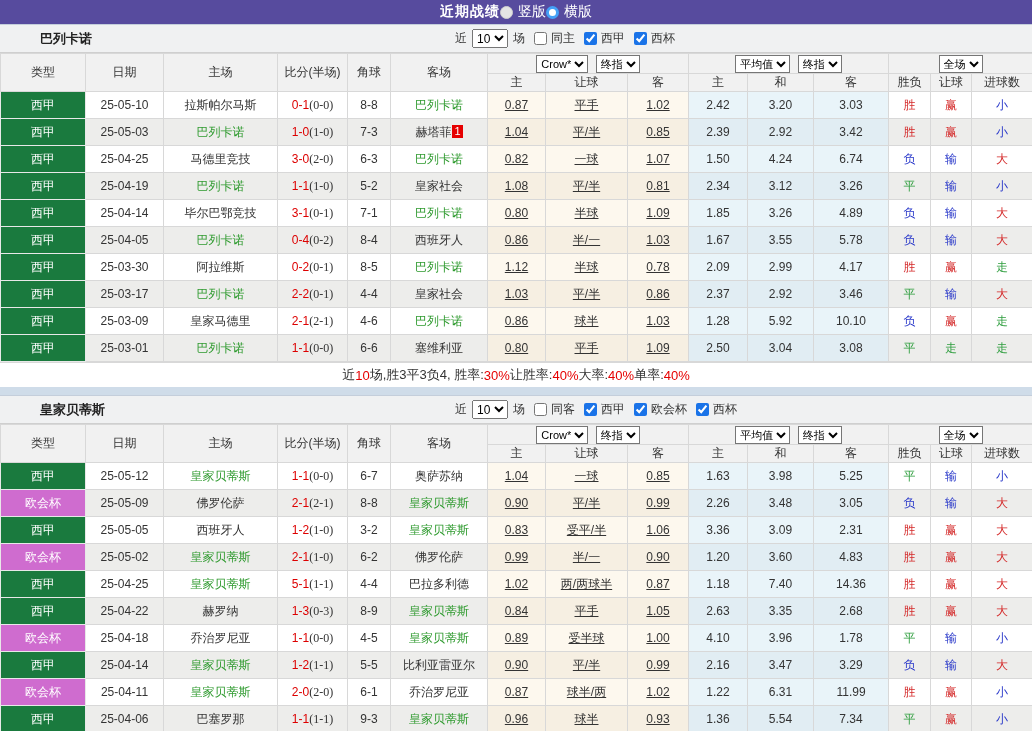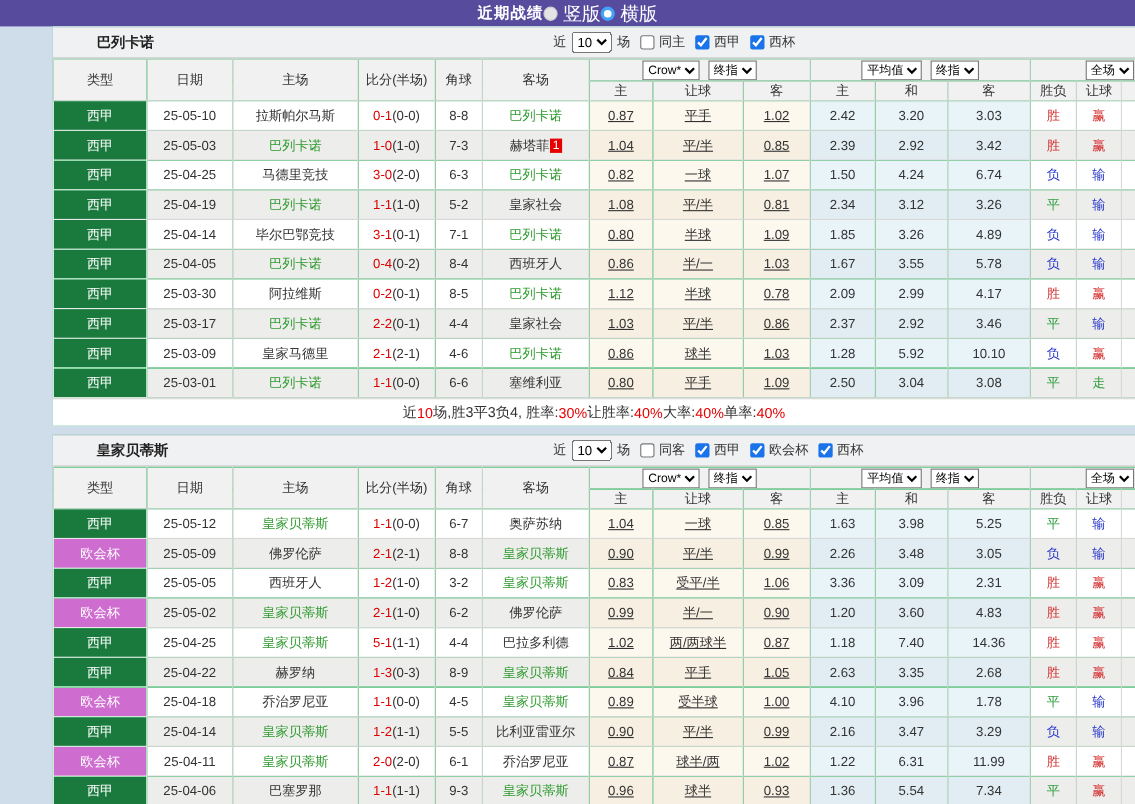--- a/index.html
+++ b/index.html
@@ -12,27 +12,27 @@
     color:#333;
   }
   
   .topbar {
     height:24px;
     background:#574b9e;
     display:flex; align-items:center; justify-content:center;
     color:#fff;
   }
   .topbar .title { font-weight:bold; font-size:14px; letter-spacing:1px; }
-  .radio-item { display:flex; align-items:center; gap:5px; font-size:17px; cursor:pointer; }
+  .radio-item { display:flex; align-items:center; gap:5px; font-size:14px; cursor:pointer; }
   .radio-dot { width:13px; height:13px; border-radius:50%; display:inline-block; }
   .radio-dot.unsel { background:#e4e4e4; border:1px solid #cfcfcf; }
   .radio-dot.sel { background:#fff; border:3px solid #44a1f7; }
 
   
-  .section { background:#22c55e;margin-left:48px; }
+  .section { background:#f0abfc; }
   .section-gap { height:8px; }
   .sec-header {
     height:29px; background:#f0f1f2;
     border-top:1px solid #c4cedb; border-bottom:1px solid #cfcfcf;
     display:flex; align-items:center; position:relative;
   }
   .sec-title { font-weight:bold; font-size:13px; color:#222; margin-left:40px; }
   .filter-bar {
     position:absolute; left:455px; top:0; height:100%;
     display:flex; align-items:center; gap:3px; font-size:12px; color:#333;
@@ -57,21 +57,21 @@
   tbody td.c-odds { background:#fdf8ee;text-decoration:underline; }
   tbody tr:nth-child(even) td.c-odds { background:#f6efe2; }
   tbody td.c-avg { background:#e9f4f9; }
   tbody tr:nth-child(even) td.c-avg { background:#e1edf3; }
   tbody td.c-type { color:#fff; border:1px solid #e8e8e8; }
   tbody tr:nth-child(even) td.c-type { color:#fff; }
 
   .subject { color:#2e9a2e; }
   .team-link { cursor:pointer; }
   .score-main { color:#dd0000; }
-  .score-half { color:#333; }
+  .score-half { color:#333;font-family:Liberation Serif, serif; }
   .red-badge {
     display:inline-block; background:#e60000; color:#fff;
     font-size:11px; line-height:13px; padding:0 2px; margin-left:1px;
     vertical-align:1px;
   }
   .summary {
     height:25px; display:flex; align-items:center; justify-content:center;
     background:#fff; border-top:1px solid #d8d8d8; font-size:13px; color:#333;
   }
   .summary .red { color:#e60000; }

